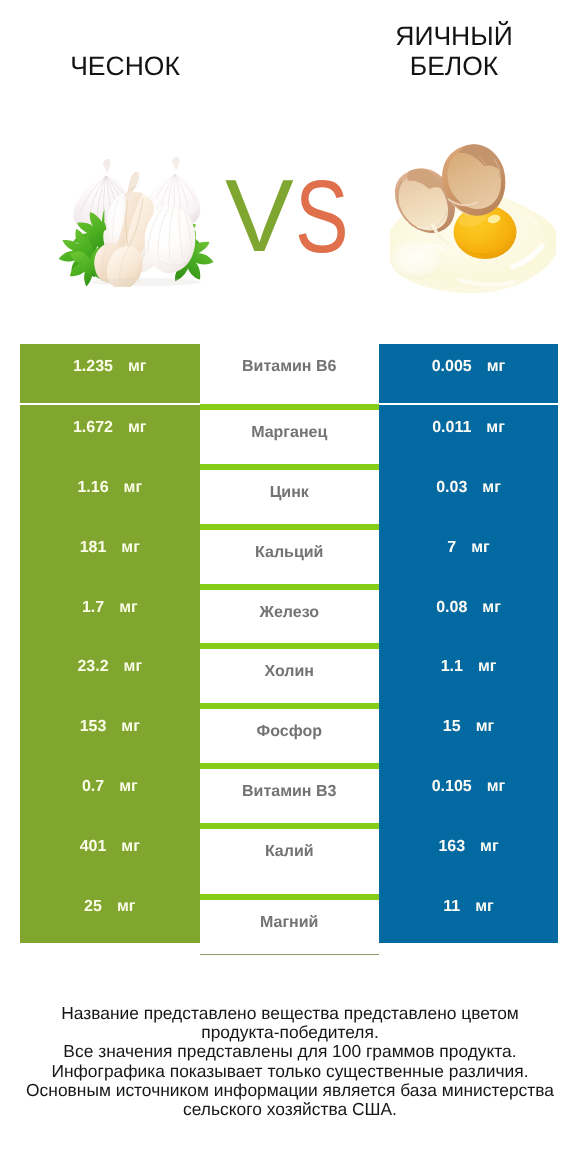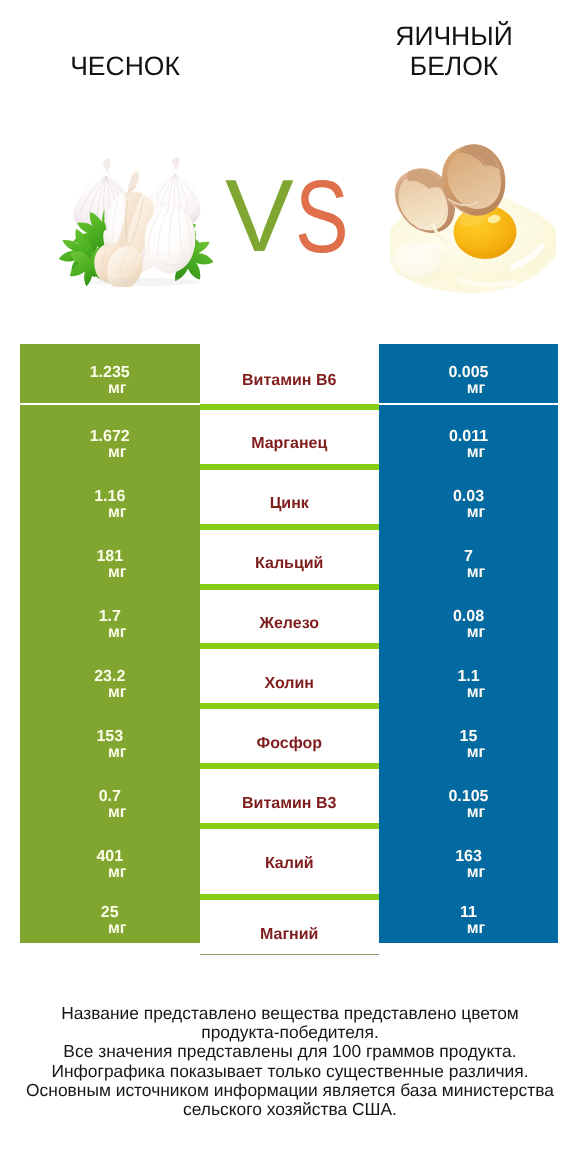--- a/index.html
+++ b/index.html
@@ -12,23 +12,23 @@
   #title-right{left:309px;width:290px;top:21px;line-height:30px;}
   .hero{position:absolute;left:0;top:120px;width:580px;height:200px;}
   .art-garlic{position:absolute;left:48px;top:34px;}
   .art-egg{position:absolute;left:390px;top:23px;}
   .vs{position:absolute;left:0;top:0;width:580px;height:200px;}
   .vs span{position:absolute;font-size:103px;font-weight:500;line-height:1;transform-origin:left top;}
   .vs .v{color:#7fa630;left:225px;top:44px;}
   .vs .s{color:#e0704c;left:295px;top:45px;transform:scaleX(0.78);}
   .cmp{position:absolute;left:20px;top:344px;width:538px;}
   .row{position:relative;height:59.9px;display:flex;}
-  .cell{display:flex;align-items:center;justify-content:center;font-size:16px;font-weight:700;line-height:1;padding-top:15px;box-sizing:border-box;flex-direction:column;}
+  .cell{display:flex;align-items:flex-start;justify-content:center;font-size:16px;font-weight:700;line-height:1;padding-top:15px;box-sizing:border-box;}
   .l{width:179.5px;background:#81a630;color:#fbfde9;}
-  .m{width:179.5px;background:#ffffff;color:#7f1d1d;font-size:16px;}
+  .m{width:179.5px;background:#ffffff;color:#737373;font-size:16px;}
   .r{width:179px;background:#0369a1;color:#fdfcf7;}
   .row .l,.row .r{height:66px;margin-top:1px;margin-bottom:0.9px;}
   .row .m{height:59.9px;border-top:6px solid #84cc16;}
   .row:first-child .l,.row:first-child .r{height:59px;margin-top:0;}
   .row:last-child .l,.row:last-child .r{height:58.9px;}
   .row:first-child .m{border-top:none;}
   .row:last-child .m{border-bottom:1px solid #929966;height:61px;margin-top:11px;}
   .unit{font-size:16px;font-weight:700;margin-left:15px;}
   .footer{position:absolute;left:0;top:1004px;width:580px;text-align:center;color:#161616;font-size:17.4px;line-height:19.2px;}
 </style>

